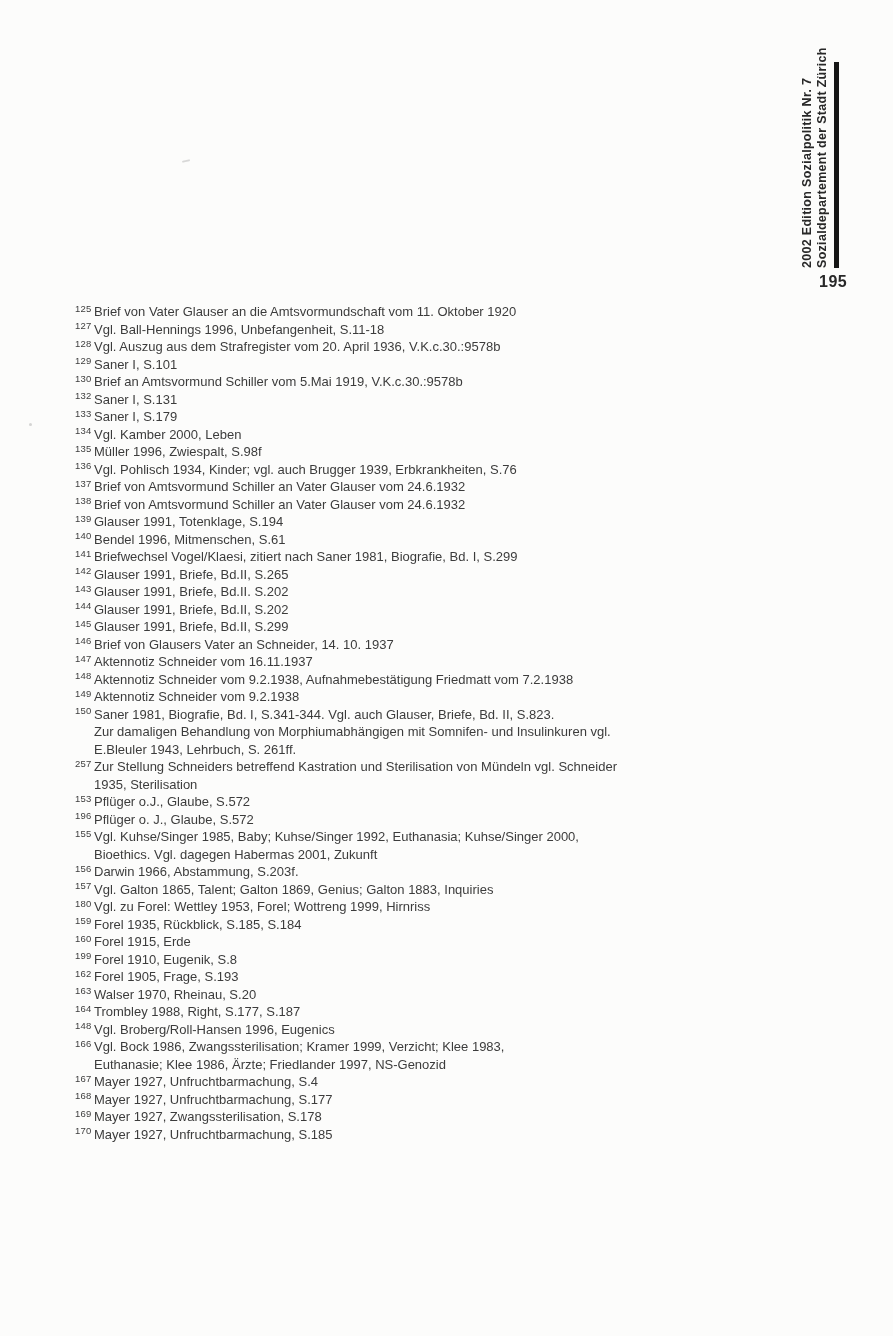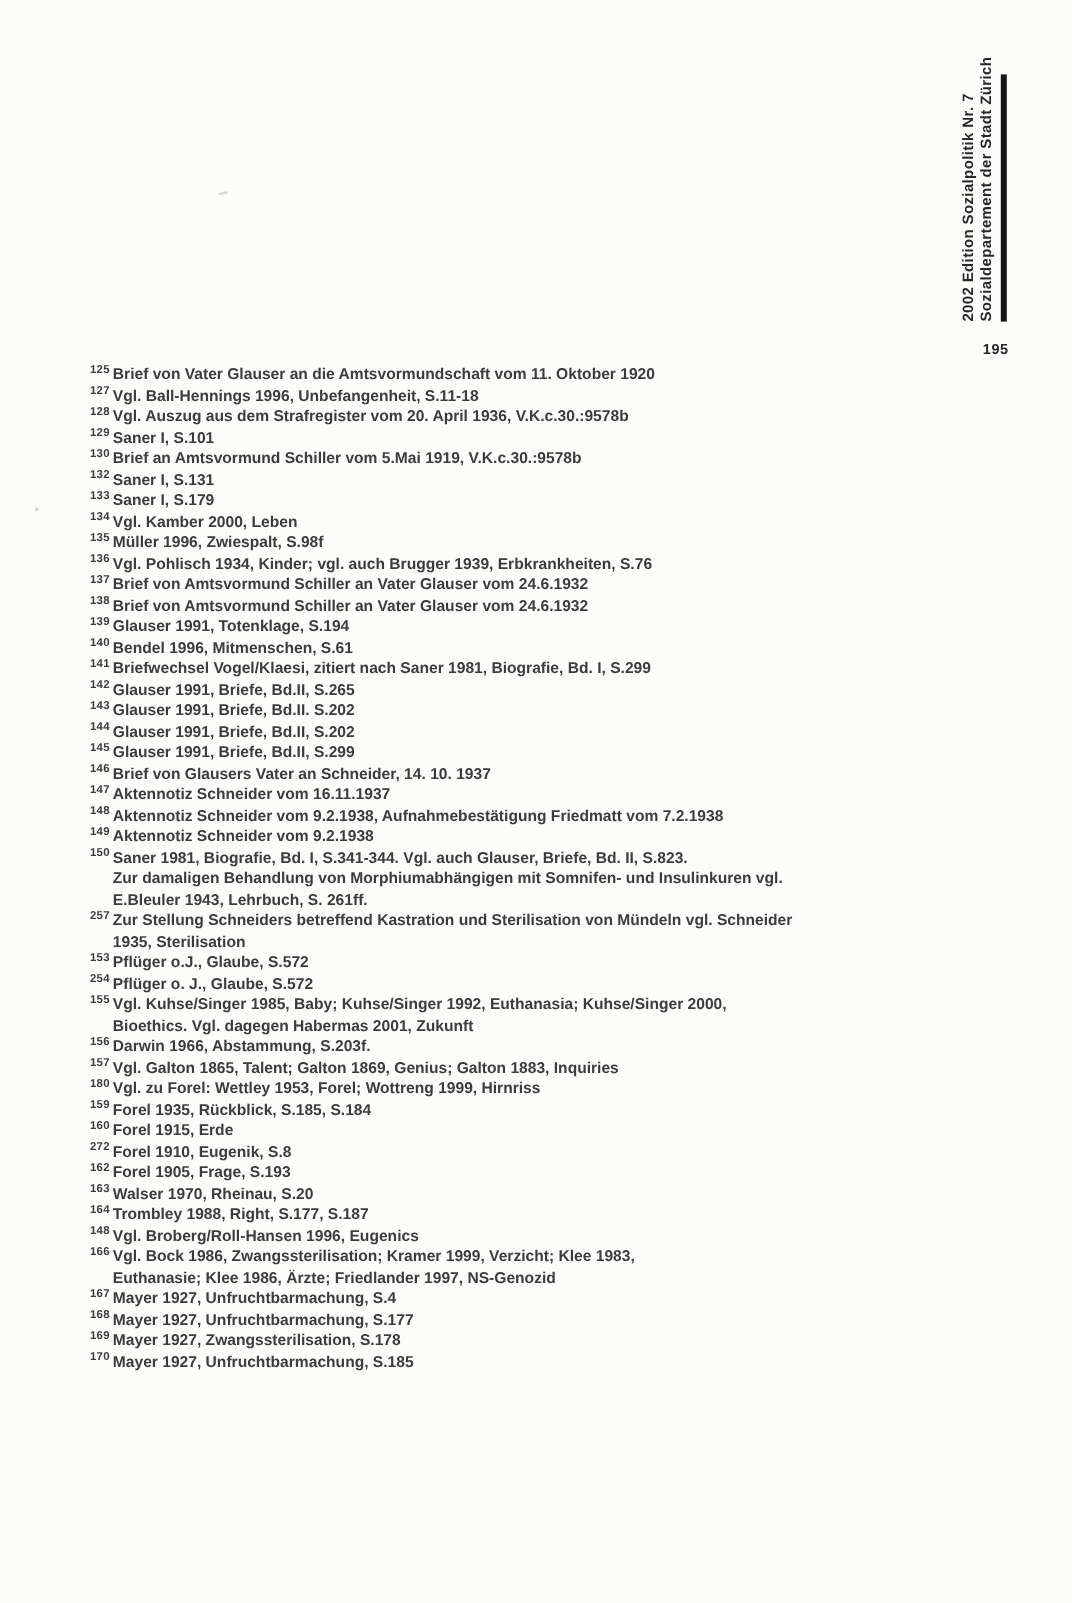--- a/index.html
+++ b/index.html
@@ -23,21 +23,20 @@
     left: 75px;
     top: 303px;
     width: 750px;
     font-size: 13px;
     line-height: 17.5px;
     color: var(--text_color, #3c3c3c);
   }
   .fn {
     position: relative;
     padding-left: 19px;
-    font-weight: bold;
   }
   .fn-num {
     position: absolute;
     left: 0;
     top: 0.5px;
     font-size: 9.5px;
     line-height: 1;
     letter-spacing: 0.2px;
   }
   .fn-text {
@@ -66,22 +65,22 @@
     width: 206px;
     height: 5px;
     margin-top: 4px;
     background: var(--bar_color, #161616);
   }
 
   
   .page-number {
     position: absolute;
     left: 819px;
-    top: 284px;
-    font-size: 12px;
+    top: 273px;
+    font-size: 16px;
     font-weight: bold;
     letter-spacing: 0.5px;
     color: var(--sidebar_color, #282828);
   }
 
   
   .speck {
     position: absolute;
     background: #b9b9b9;
     border-radius: 1px;
@@ -120,29 +119,29 @@
       <div class="fn"><sup class="fn-num">146</sup><span class="fn-text">Brief von Glausers Vater an Schneider, 14. 10. 1937</span></div>
       <div class="fn"><sup class="fn-num">147</sup><span class="fn-text">Aktennotiz Schneider vom 16.11.1937</span></div>
       <div class="fn"><sup class="fn-num">148</sup><span class="fn-text">Aktennotiz Schneider vom 9.2.1938, Aufnahmebestätigung Friedmatt vom 7.2.1938</span></div>
       <div class="fn"><sup class="fn-num">149</sup><span class="fn-text">Aktennotiz Schneider vom 9.2.1938</span></div>
       <div class="fn"><sup class="fn-num">150</sup><span class="fn-text">Saner 1981, Biografie, Bd. I, S.341-344. Vgl. auch Glauser, Briefe, Bd. II, S.823.
 Zur damaligen Behandlung von Morphiumabhängigen mit Somnifen- und Insulinkuren vgl.
 E.Bleuler 1943, Lehrbuch, S. 261ff.</span></div>
       <div class="fn"><sup class="fn-num">257</sup><span class="fn-text">Zur Stellung Schneiders betreffend Kastration und Sterilisation von Mündeln vgl. Schneider
 1935, Sterilisation</span></div>
       <div class="fn"><sup class="fn-num">153</sup><span class="fn-text">Pflüger o.J.,  Glaube, S.572</span></div>
-      <div class="fn"><sup class="fn-num">254</sup><span class="fn-text">Pflüger o. J., Glaube, S.572</span></div>
+      <div class="fn"><sup class="fn-num">196</sup><span class="fn-text">Pflüger o. J., Glaube, S.572</span></div>
       <div class="fn"><sup class="fn-num">155</sup><span class="fn-text">Vgl. Kuhse/Singer 1985, Baby; Kuhse/Singer 1992, Euthanasia; Kuhse/Singer 2000,
 Bioethics. Vgl. dagegen Habermas 2001, Zukunft</span></div>
       <div class="fn"><sup class="fn-num">156</sup><span class="fn-text">Darwin 1966, Abstammung, S.203f.</span></div>
       <div class="fn"><sup class="fn-num">157</sup><span class="fn-text">Vgl. Galton 1865, Talent; Galton 1869, Genius; Galton 1883, Inquiries</span></div>
       <div class="fn"><sup class="fn-num">180</sup><span class="fn-text">Vgl. zu Forel: Wettley 1953, Forel; Wottreng 1999, Hirnriss</span></div>
       <div class="fn"><sup class="fn-num">159</sup><span class="fn-text">Forel 1935, Rückblick, S.185, S.184</span></div>
       <div class="fn"><sup class="fn-num">160</sup><span class="fn-text">Forel 1915, Erde</span></div>
-      <div class="fn"><sup class="fn-num">272</sup><span class="fn-text">Forel 1910, Eugenik, S.8</span></div>
+      <div class="fn"><sup class="fn-num">199</sup><span class="fn-text">Forel 1910, Eugenik, S.8</span></div>
       <div class="fn"><sup class="fn-num">162</sup><span class="fn-text">Forel 1905, Frage, S.193</span></div>
       <div class="fn"><sup class="fn-num">163</sup><span class="fn-text">Walser 1970, Rheinau, S.20</span></div>
       <div class="fn"><sup class="fn-num">164</sup><span class="fn-text">Trombley 1988, Right, S.177, S.187</span></div>
       <div class="fn"><sup class="fn-num">148</sup><span class="fn-text">Vgl. Broberg/Roll-Hansen 1996, Eugenics</span></div>
       <div class="fn"><sup class="fn-num">166</sup><span class="fn-text">Vgl. Bock 1986, Zwangssterilisation; Kramer 1999, Verzicht; Klee 1983,
 Euthanasie; Klee 1986, Ärzte; Friedlander 1997, NS-Genozid</span></div>
       <div class="fn"><sup class="fn-num">167</sup><span class="fn-text">Mayer 1927, Unfruchtbarmachung, S.4</span></div>
       <div class="fn"><sup class="fn-num">168</sup><span class="fn-text">Mayer 1927, Unfruchtbarmachung, S.177</span></div>
       <div class="fn"><sup class="fn-num">169</sup><span class="fn-text">Mayer 1927, Zwangssterilisation, S.178</span></div>
       <div class="fn"><sup class="fn-num">170</sup><span class="fn-text">Mayer 1927, Unfruchtbarmachung, S.185</span></div>

